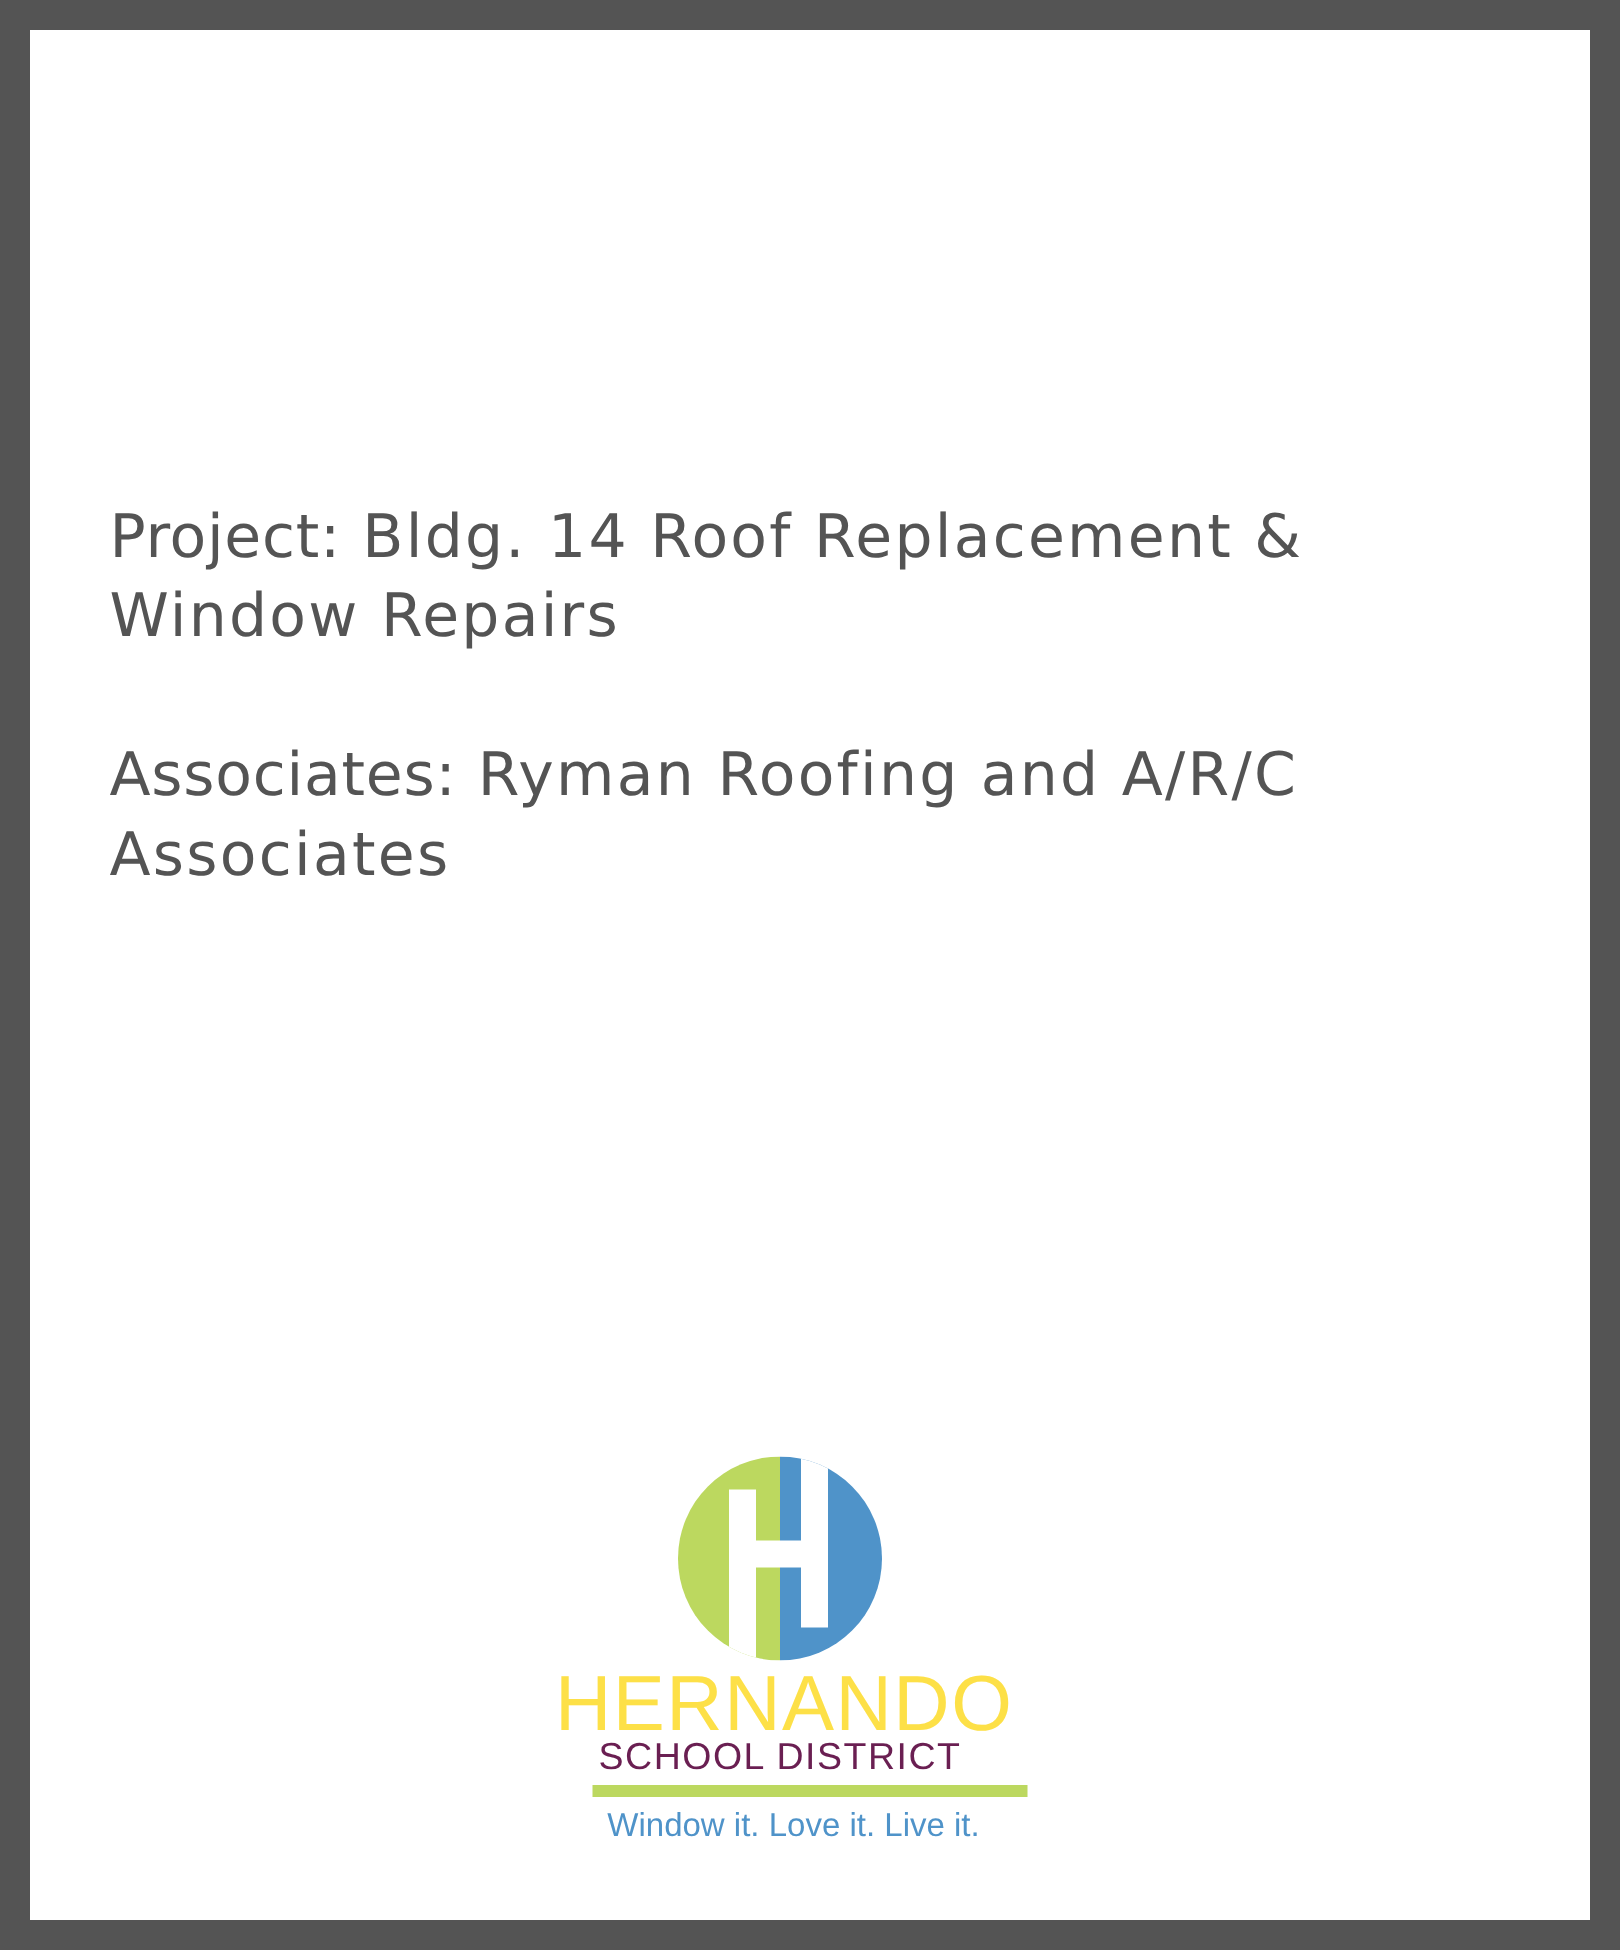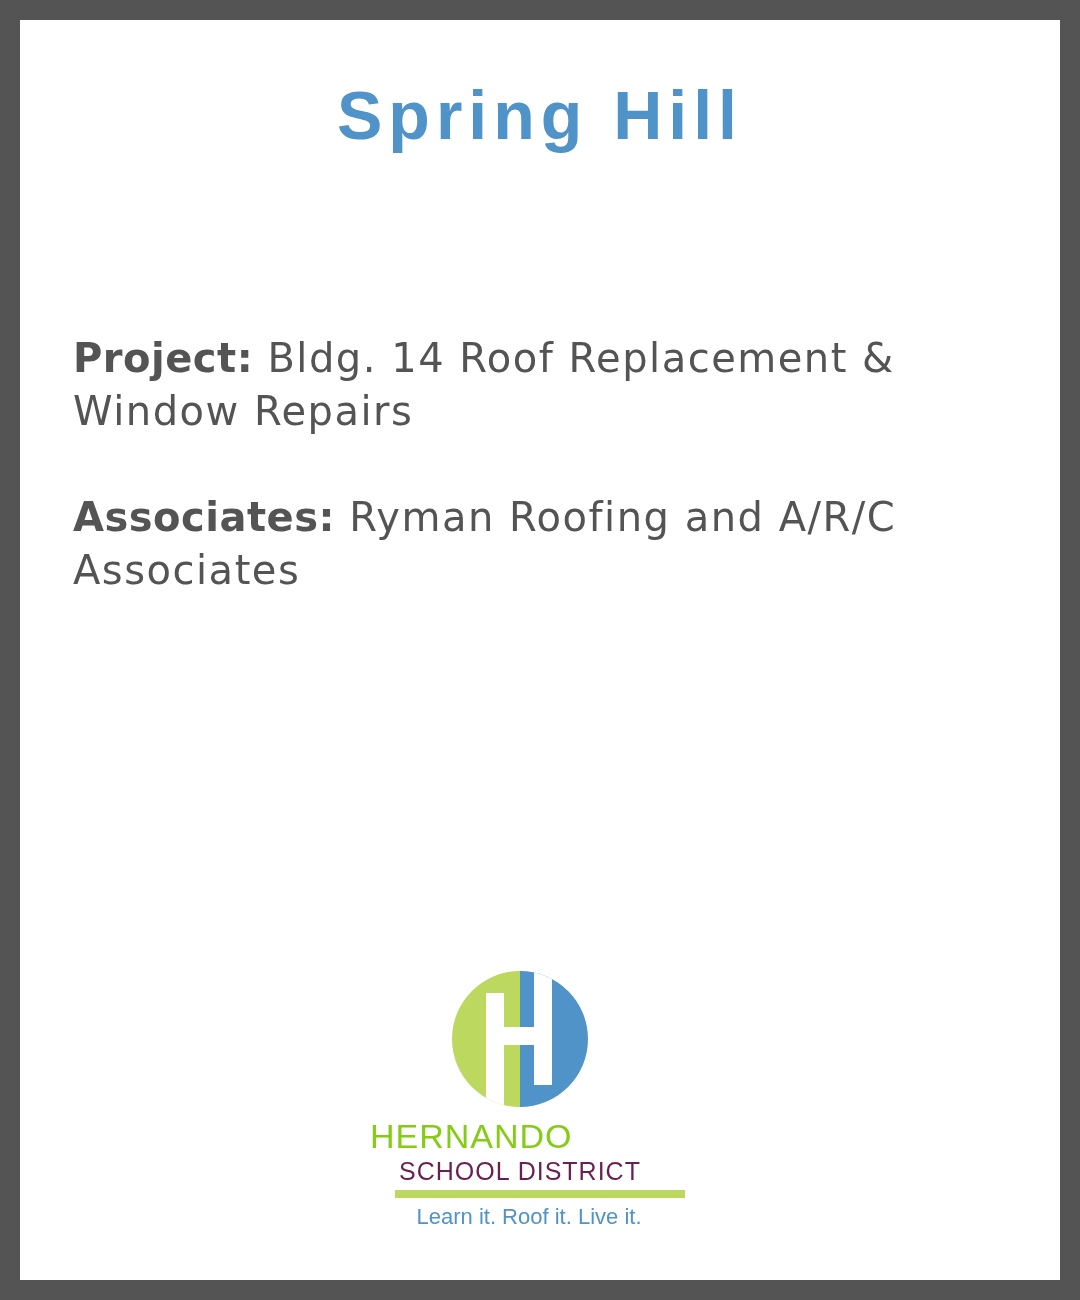--- a/index.html
+++ b/index.html
@@ -33,41 +33,41 @@
       width:900px;
       color:#545454;
       font-family:"DejaVu Sans", sans-serif;
       font-size:40px;
       line-height:53px;
       letter-spacing:1.5px;
     }
     .info p { margin:0 0 53px 0; }
     .info p.last { margin-bottom:0; }
     .lbl {
-      font-weight:bold;
+      font-weight:normal;
       font-family:"DejaVu Sans", sans-serif;
       letter-spacing:0.5px;
     }
     .logo {
       position:absolute;
       left:370px; top:968px;
       width:300px; height:270px;
     }
     .logo-mark {
       position:absolute;
       left:82px; top:3px;
       width:136px; height:136px;
     }
     .logo-name {
       position:absolute;
       left:0; top:148px; width:300px;
       text-align:left;
-      color:#84cc16;
+      color:#fde047;
       font-family:"Liberation Sans", sans-serif;
-      font-size:34px;
+      font-size:52px;
       line-height:40px;
       letter-spacing:1px;
     }
     .logo-sub {
       position:absolute;
       left:0; top:190px; width:300px;
       text-align:center;
       color:#6a1f52;
       font-family:Liberation Sans, sans-serif;
       font-size:25px;
@@ -88,21 +88,20 @@
       font-family:"Liberation Sans", sans-serif;
       font-size:22px;
       line-height:26px;
     }
   </style>
 </head>
 <body>
 
 <div class="card">
   <div class="title">
-    <div>Spring Hill</div>
   </div>
 
   <div class="info">
     <p>
       <span class="lbl">Project:</span>
       <span>Bldg. 14 Roof Replacement &amp; Window Repairs</span>
     </p>
     <p class="last">
       <span class="lbl">Associates:</span>
       <span>Ryman Roofing and A/R/C Associates</span>
@@ -121,14 +120,14 @@
       <rect x="0" y="0" width="68" height="136" fill="#bcd85f"></rect>
       <rect x="68" y="0" width="68" height="136" fill="#4f93c9"></rect>
       <rect x="34" y="22" width="18" height="114" fill="#ffffff"></rect>
       <rect x="82" y="0" width="18" height="114" fill="#ffffff"></rect>
       <rect x="52" y="56" width="30" height="18" fill="#ffffff"></rect>
     </g>
   </svg>
   <div class="logo-name">HERNANDO</div>
   <div class="logo-sub">SCHOOL DISTRICT</div>
   <div class="logo-bar"></div>
-  <div class="logo-tag">Learn it. Roof it. Live it.</div>
+  <div class="logo-tag">Window it. Love it. Live it.</div>
 </div>
 
 </body></html>

